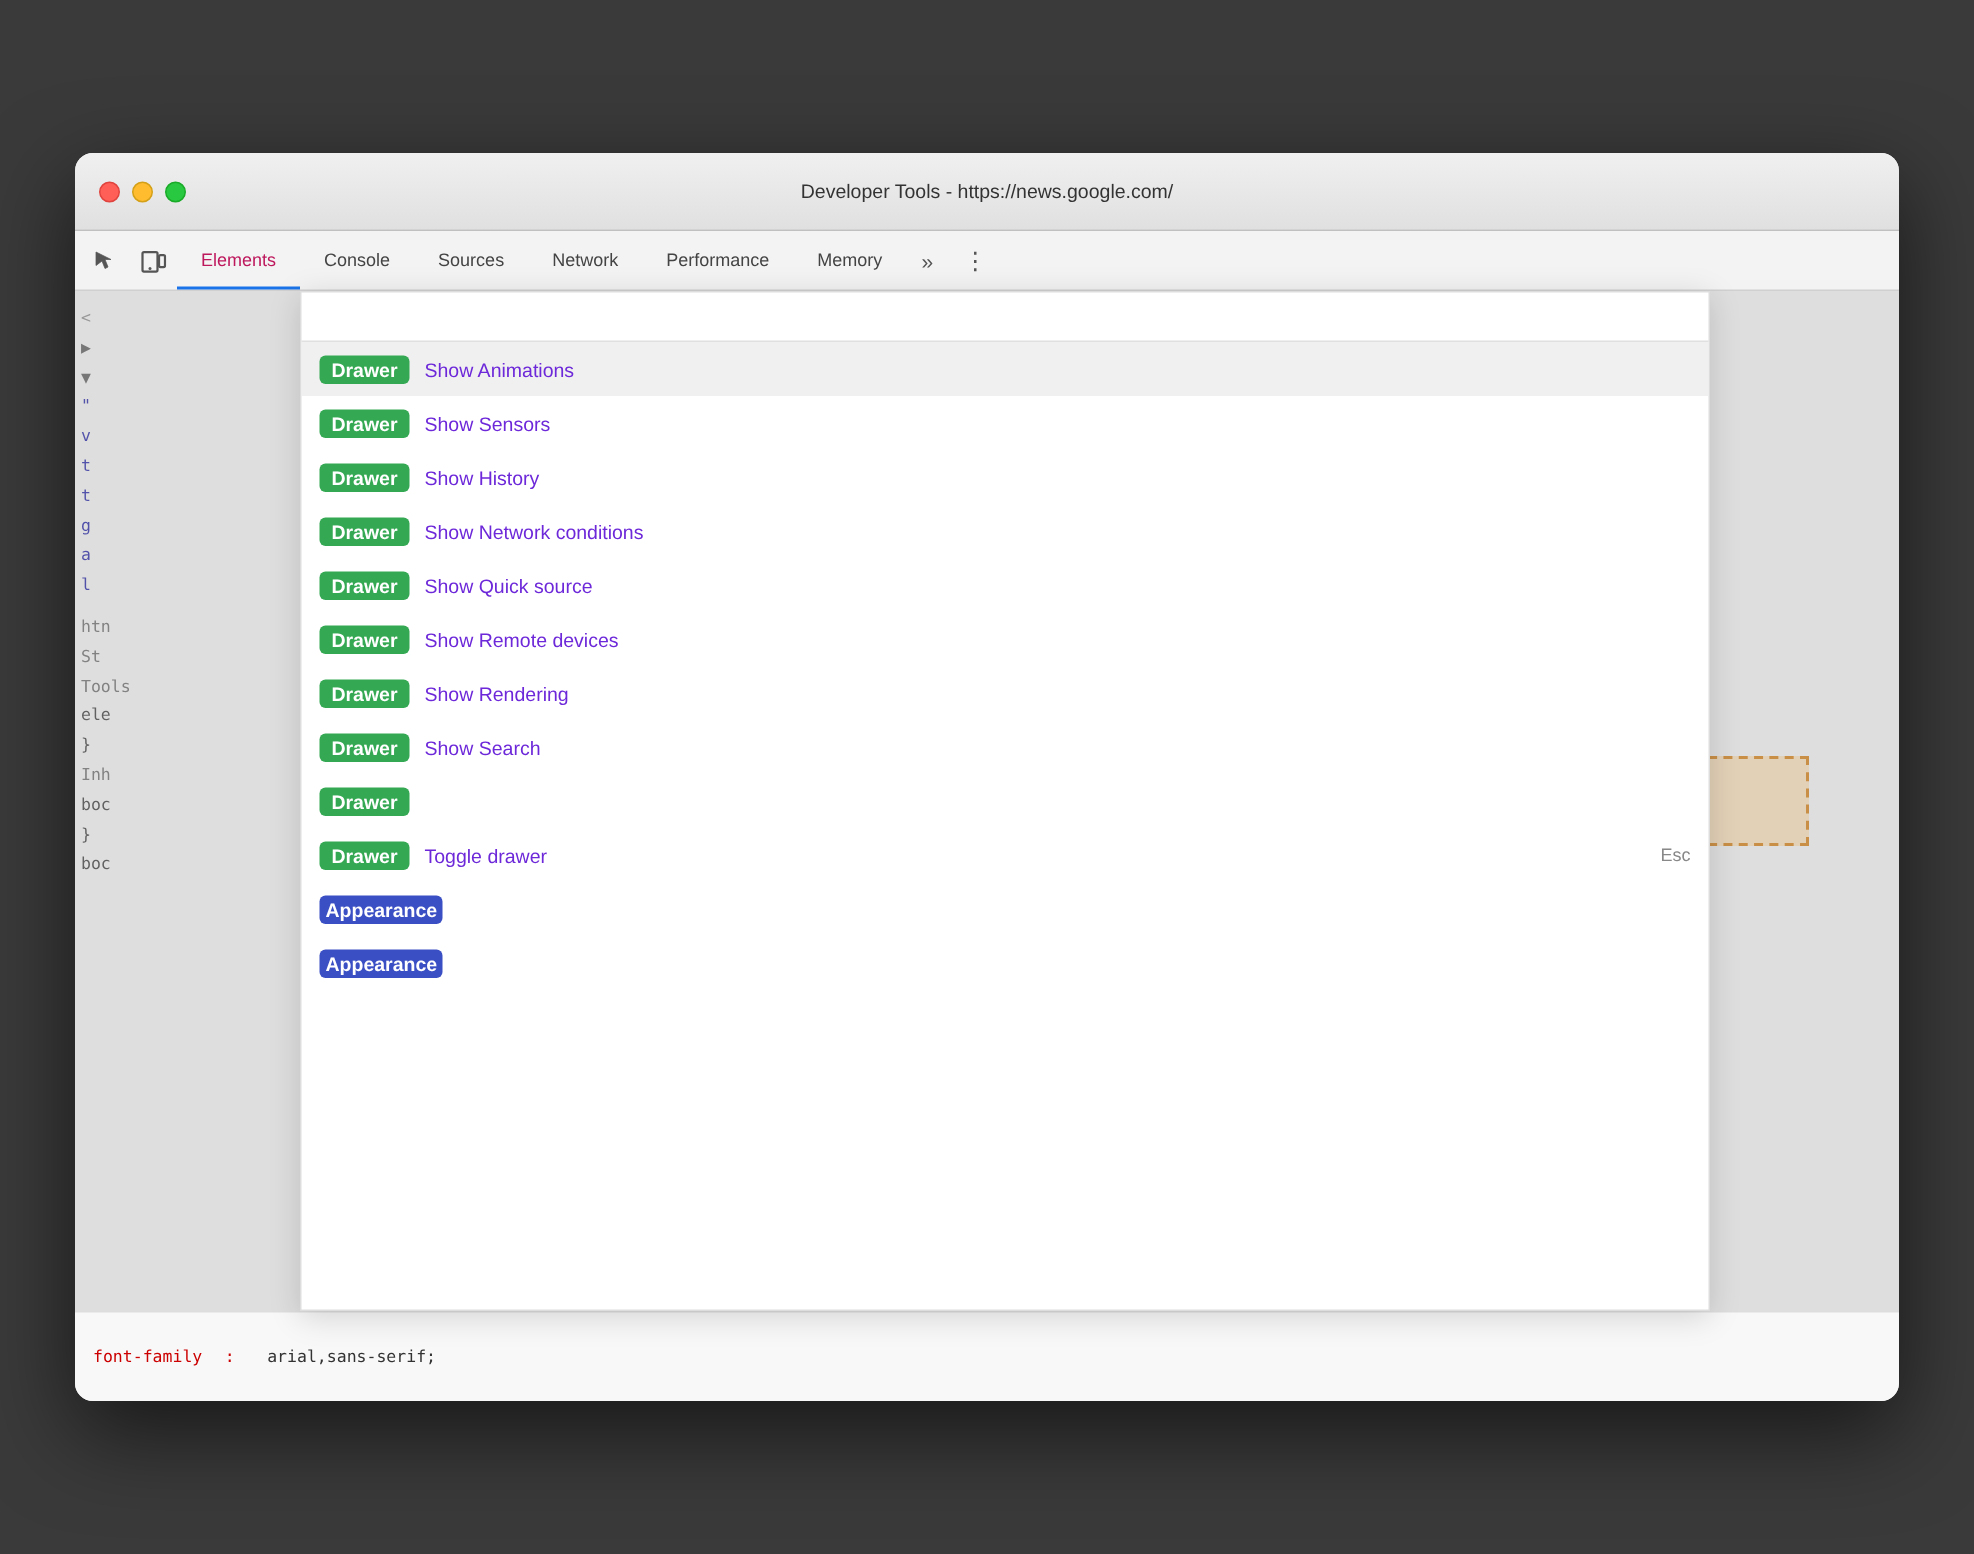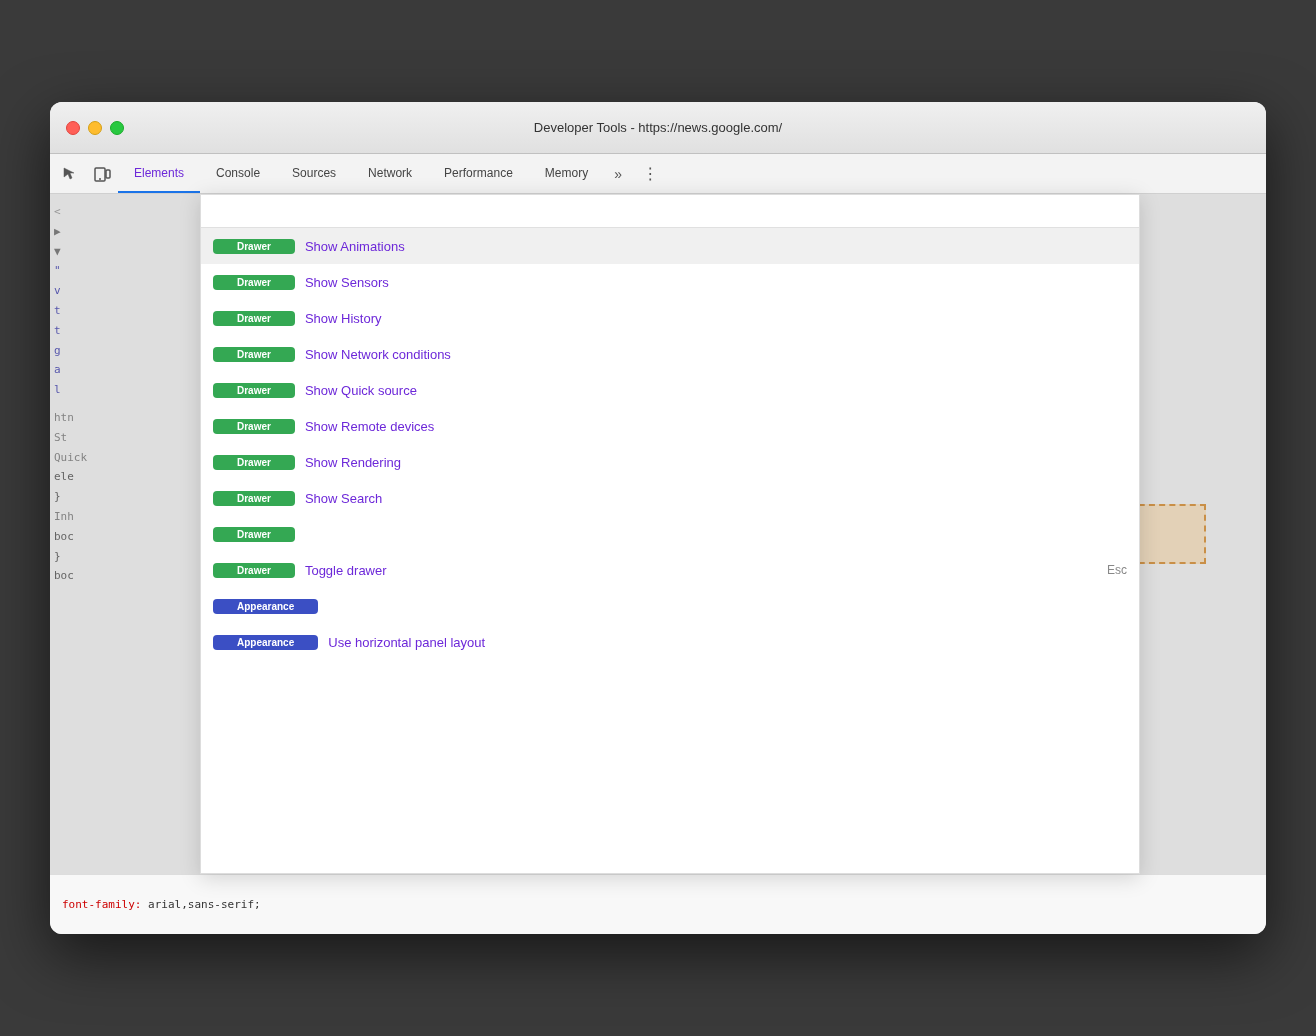--- a/index.html
+++ b/index.html
@@ -90,21 +90,21 @@
       padding: 0 16px;
       display: flex;
       align-items: center;
       font-size: 12px;
       color: #444;
       cursor: pointer;
       border-bottom: 2px solid transparent;
       white-space: nowrap;
     }
     .tab.active {
-      color: #6d28d9;
+      color: #be185d;
       border-bottom-color: #1a73e8;
       font-weight: 500;
     }
 
     .toolbar-more {
       width: 28px;
       height: 28px;
       display: flex;
       align-items: center;
       justify-content: center;
@@ -208,23 +208,23 @@
     }
 
     .command-item:first-child {
       background: #f0f0f0;
     }
 
     .command-badge {
       display: inline-flex;
       align-items: center;
       justify-content: center;
-      padding: 2px 24px;
+      padding: 2px 4px;
       border-radius: 4px;
-      font-size: 10px;
+      font-size: 13px;
       font-weight: 600;
       color: #fff;
       margin-right: 10px;
       min-width: 60px;
       white-space: nowrap;
     }
 
     .badge-drawer { background: #34a853; }
     .badge-appearance { background: #3b4fc4; }
 
@@ -243,20 +243,21 @@
     .bottom-bar {
       height: 60px;
       background: #f8f8f8;
       border-top: 1px solid #ddd;
       display: flex;
       align-items: center;
       padding: 0 12px;
       font-family: 'Menlo', 'Monaco', monospace;
       font-size: 11px;
       color: #c00;
+      gap: 15px;
     }
 
     .bottom-bar .prop-name { color: #c00; }
     .bottom-bar .prop-value { color: #333; }
 
     
     .right-bg {
       position: absolute;
       right: 0;
       top: 0;
@@ -349,21 +350,21 @@
         <div class="lp-row"><span class="lp-arrow">▼</span></div>
         <div class="lp-row"><span class="lp-blue">"</span></div>
         <div class="lp-row"><span class="lp-blue">v</span></div>
         <div class="lp-row"><span class="lp-blue">t</span></div>
         <div class="lp-row"><span class="lp-blue">t</span></div>
         <div class="lp-row"><span class="lp-blue">g</span></div>
         <div class="lp-row"><span class="lp-blue">a</span></div>
         <div class="lp-row"><span class="lp-blue">l</span></div>
         <div class="lp-row" style="margin-top:8px;"><span style="color:#666;">htn</span></div>
         <div class="lp-row"><span style="color:#666;">St</span></div>
-        <div class="lp-row"><span style="color:#666;">Quick</span></div>
+        <div class="lp-row"><span style="color:#666;">Tools</span></div>
         <div class="lp-row"><span style="color:#333;">ele</span></div>
         <div class="lp-row"><span style="color:#333;">}</span></div>
         <div class="lp-row"><span style="color:#666;">Inh</span></div>
         <div class="lp-row"><span style="color:#333;">boc</span></div>
         <div class="lp-row"><span style="color:#333;">}</span></div>
         <div class="lp-row"><span style="color:#333;">boc</span></div>
       </div>
     </div>
 
     <div class="right-bg">
@@ -428,21 +429,20 @@
             <span class="command-item-label">Toggle drawer</span>
             <span class="command-item-shortcut">Esc</span>
           </div>
 
           <div class="command-item">
             <span class="command-badge badge-appearance">Appearance</span>
           </div>
 
           <div class="command-item">
             <span class="command-badge badge-appearance">Appearance</span>
-            <span class="command-item-label">Use horizontal panel layout</span>
           </div>
 
         </div>
       </div>
     </div>
   </div>
 
   <div class="bottom-bar">
     <span class="prop-name">font-family</span>
     <span>:&nbsp;</span>

